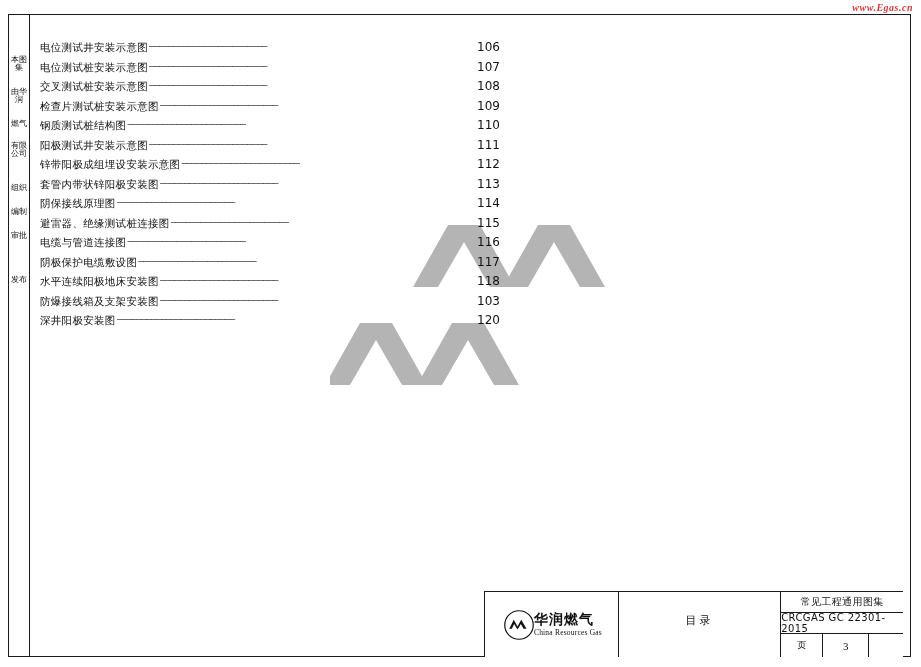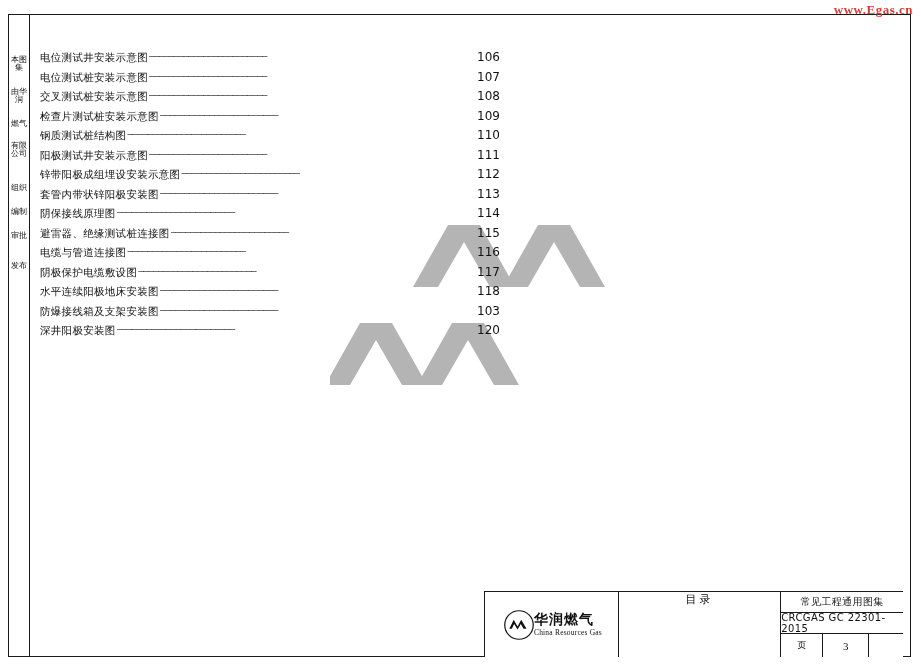--- a/index.html
+++ b/index.html
@@ -13,21 +13,22 @@
     position: relative;
     font-family: "Liberation Serif", serif;
     overflow: hidden;
   }
   
   .watermark-url {
     position: absolute;
     top: 2px;
     right: 8px;
     font-family: "Liberation Serif", serif;
-    font-size: 13px;
+    font-size: 10px;
+    font-style: italic;
     font-weight: bold;
     color: #d93b3b;
     letter-spacing: 0.5px;
     z-index: 30;
   }
   
   .page-frame {
     position: absolute;
     left: 8px;
     top: 14px;
@@ -67,21 +68,21 @@
     top: 215px;
     width: 290px;
     height: 215px;
     z-index: 1;
     opacity: 1;
   }
   
   .toc {
     position: absolute;
     left: 40px;
-    top: 50px;
+    top: 40px;
     width: 460px;
     z-index: 6;
   }
   .toc-row {
     display: flex;
     align-items: baseline;
     height: 19.5px;
     font-size: 10.5px;
     color: #111;
     font-family: "DejaVu Sans", sans-serif;
@@ -148,21 +149,21 @@
     font-size: 7.5px;
     color: #111;
     letter-spacing: 0.2px;
     line-height: 1.2;
   }
   .tb-mid {
     width: 175px;
     border-right: 1.2px solid #1a1a1a;
     box-sizing: border-box;
     display: flex;
-    align-items: flex-start;
+    align-items: center;
     justify-content: center;
     padding-bottom: 8px;
   }
   .tb-mid-label {
     font-family: "DejaVu Sans", sans-serif;
     font-size: 11px;
     color: #111;
     letter-spacing: 3px;
   }
   .tb-right {
@@ -230,21 +231,21 @@
 <div class="page-frame"></div>
 
 <div class="binding-strip">
   <div class="binding-text" style="top:30px;">本图集</div>
   <div class="binding-text" style="top:62px;">由华润</div>
   <div class="binding-text" style="top:94px;">燃气</div>
   <div class="binding-text" style="top:116px;">有限公司</div>
   <div class="binding-text" style="top:158px;">组织</div>
   <div class="binding-text" style="top:182px;">编制</div>
   <div class="binding-text" style="top:206px;">审批</div>
-  <div class="binding-text" style="top:236px;">发布</div>
+  <div class="binding-text" style="top:250px;">发布</div>
 </div>
 
 <svg class="chev-watermark" viewBox="0 0 290 215">
   <g fill="#b4b4b4">
     <path d="M118 10 L150 10 L185 72 L160 72 L134 27 L108 72 L83 72 Z"></path>
     <path d="M208 10 L240 10 L275 72 L250 72 L224 27 L198 72 L173 72 Z"></path>
     <path d="M30 108 L62 108 L97 170 L72 170 L46 125 L20 170 L-5 170 Z"></path>
     <path d="M122 108 L154 108 L189 170 L164 170 L138 125 L112 170 L87 170 Z"></path>
   </g>
 </svg>

